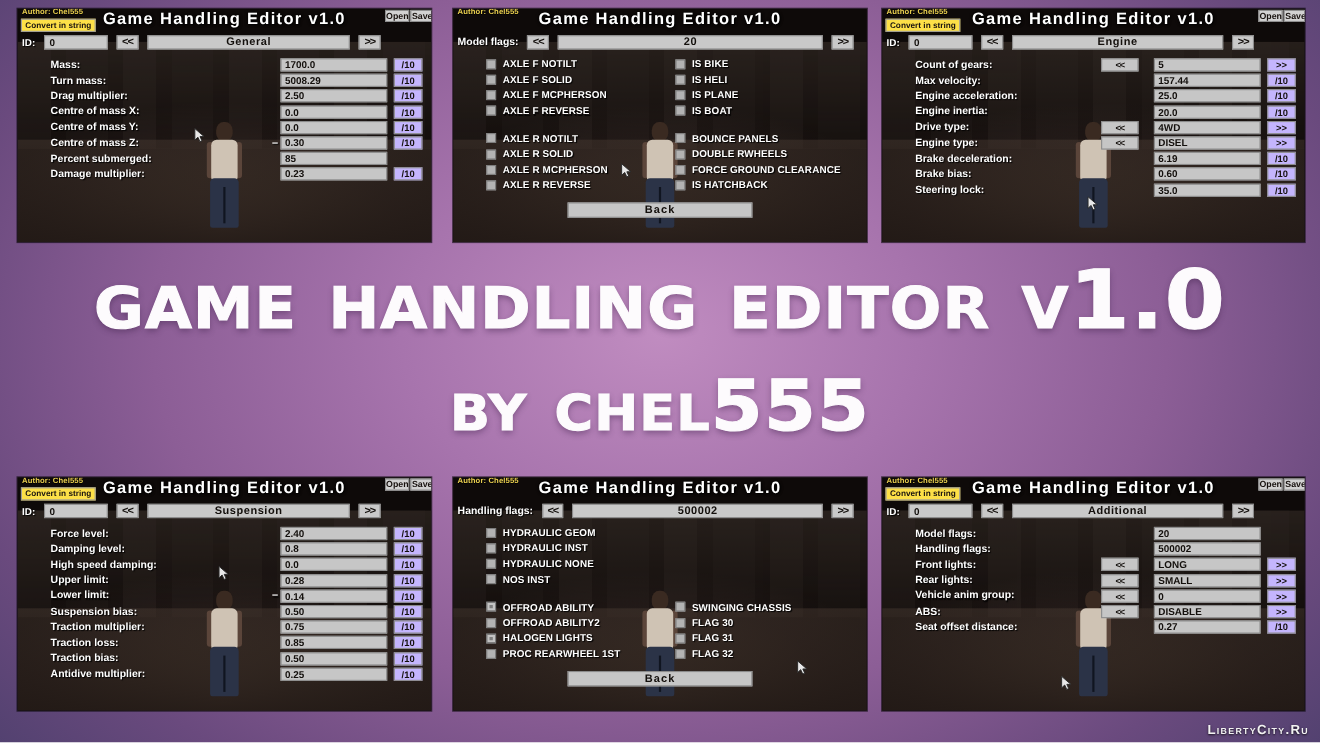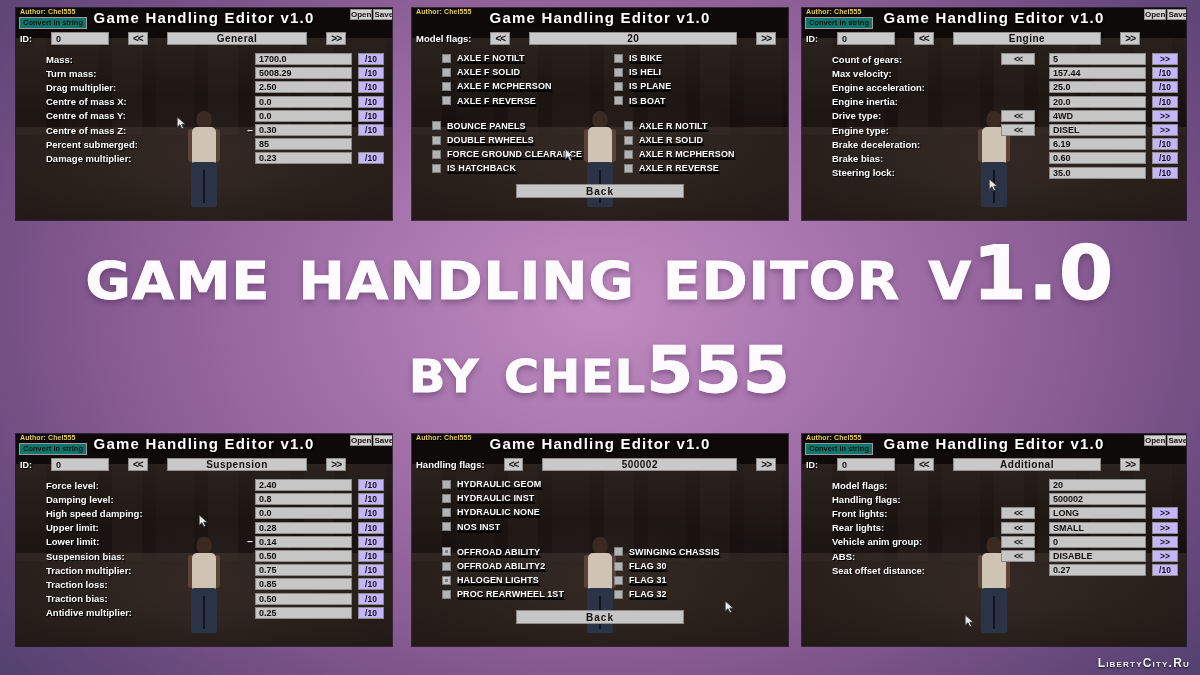--- a/index.html
+++ b/index.html
@@ -97,21 +97,21 @@
 
   
   .hdr { position: relative; height: 22px; }
   .author {
     position: absolute; left: 4px; top: 0px;
     font-size: 7px; font-weight: 700; color: #e9cf4f;
     text-shadow: 0 1px 0 #000; white-space: nowrap; letter-spacing: .1px;
   }
   .convert-btn {
     position: absolute; left: 3px; top: 9px;
-    background: #0f766e; color: #18120f; border: 1px solid #9a9a9a;
+    background: #fde047; color: #18120f; border: 1px solid #9a9a9a;
     font-size: 7.5px; font-weight: 700; padding: 1px 3px; white-space: nowrap;
     line-height: 1;
   }
   .app-title {
     position: absolute; left: 0; right: 0; top: 1px; text-align: center;
     font-size: 15px; font-weight: 700; color: #fff;
     letter-spacing: 1.2px; text-shadow: 1px 1px 2px #000, 0 0 3px rgba(0,0,0,.9);
   }
   .topbtns {
     position: absolute; right: 2px; top: 1px; width: 40px;
@@ -119,21 +119,21 @@
   }
   .topbtn {
     background: #d2d2d2; color: #17110e; border: 1px solid #8f8f8f;
     font-size: 8px; font-weight: 700; text-align: center; line-height: 10px;
     height: 11px;
   }
 
   
   .navrow {
     position: relative; display: flex; align-items: center;
-    gap: 19px; padding: 0 46px 0 4px; height: 15px; margin-top: 1px;
+    gap: 8px; padding: 0 46px 0 4px; height: 15px; margin-top: 1px;
   }
   .idlabel { font-size: 9px; font-weight: 700; color: #fff; text-shadow: 1px 1px 1px #000; }
   .idbox {
     background: #c9c9c9; border: 1px solid #8d8d8d; color: #14100d;
     font-size: 9px; font-weight: 700; padding: 0 4px; height: 13px; line-height: 12px;
     width: 58px;
   }
   .flaglabel {
     font-size: 9.5px; font-weight: 700; color: #fff; text-shadow: 1px 1px 1px #000;
     white-space: nowrap;
@@ -176,21 +176,21 @@
     width: 26px; margin-left: 6px; background: #c4b5fd; border: 1px solid #8b8b8b;
     color: #14100d; font-size: 8.5px; font-weight: 700; height: 12px; line-height: 11px;
     text-align: center;
   }
   .fsuffix.blank { visibility: hidden; }
 
   
   .cbwrap { padding: 5px 6px 0 6px; }
   .cbgroup { display: flex; }
   .cbcol { width: 50%; }
-  .cbrow { display: flex; align-items: center; height: 14.2px; padding-left: 24px; text-decoration: underline; }
+  .cbrow { display: flex; align-items: center; height: 14.2px; padding-left: 24px; }
   .cbcol.right .cbrow { padding-left: 14px; }
   .cbox {
     width: 9px; height: 9px; background: #b3b3b3; border: 1px solid #7d7d7d;
     margin-right: 6px; flex: none;
   }
   .cbox.on { background: #7e7e7e; box-shadow: inset 0 0 0 2px #c3c3c3; }
   .cblabel {
     font-size: 9px; font-weight: 700; color: #fff; text-shadow: 1px 1px 1px #000;
     white-space: nowrap; letter-spacing: .1px;
   }
@@ -374,54 +374,54 @@
          <span class="cblabel">IS PLANE</span>
        </div>
               <div class="cbrow">
          <div class="cbox"></div>
          <span class="cblabel">IS BOAT</span>
        </div>
             </div>
       </div>
       <div class="gap"></div>
       <div class="cbgroup">
+        <div class="cbcol left">
+              <div class="cbrow">
+         <div class="cbox"></div>
+         <span class="cblabel">AXLE R NOTILT</span>
+       </div>
+              <div class="cbrow">
+         <div class="cbox"></div>
+         <span class="cblabel">AXLE R SOLID</span>
+       </div>
+              <div class="cbrow">
+         <div class="cbox"></div>
+         <span class="cblabel">AXLE R MCPHERSON</span>
+       </div>
+              <div class="cbrow">
+         <div class="cbox"></div>
+         <span class="cblabel">AXLE R REVERSE</span>
+       </div>
+            </div>
         <div class="cbcol right">
               <div class="cbrow">
          <div class="cbox"></div>
          <span class="cblabel">BOUNCE PANELS</span>
        </div>
               <div class="cbrow">
          <div class="cbox"></div>
          <span class="cblabel">DOUBLE RWHEELS</span>
        </div>
               <div class="cbrow">
          <div class="cbox"></div>
          <span class="cblabel">FORCE GROUND CLEARANCE</span>
        </div>
               <div class="cbrow">
          <div class="cbox"></div>
          <span class="cblabel">IS HATCHBACK</span>
-       </div>
-            </div>
-        <div class="cbcol left">
-              <div class="cbrow">
-         <div class="cbox"></div>
-         <span class="cblabel">AXLE R NOTILT</span>
-       </div>
-              <div class="cbrow">
-         <div class="cbox"></div>
-         <span class="cblabel">AXLE R SOLID</span>
-       </div>
-              <div class="cbrow">
-         <div class="cbox"></div>
-         <span class="cblabel">AXLE R MCPHERSON</span>
-       </div>
-              <div class="cbrow">
-         <div class="cbox"></div>
-         <span class="cblabel">AXLE R REVERSE</span>
        </div>
             </div>
       </div>
       <div class="backwrap">
         <div class="backbtn">Back</div>
       </div>
     </div>
      </div>
      <div class="cursor" style="left:152px; top:140px;">
         <svg viewBox="0 0 12 16" width="11" height="14">

